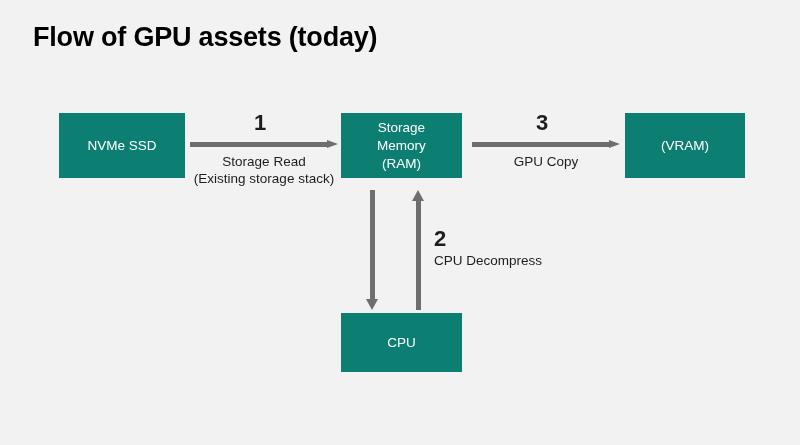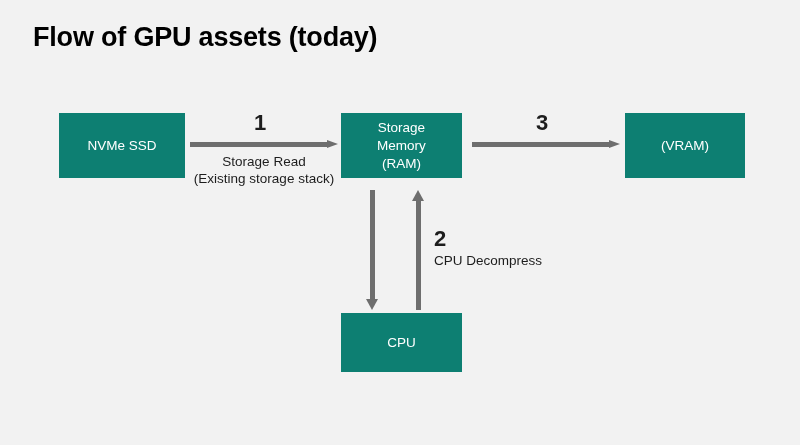--- a/index.html
+++ b/index.html
@@ -201,20 +201,23 @@
   <div class="caption" id="caption-1">
     <span><b>Storage</b><span> Read</span></span>
     <span class="sub">(Existing storage stack)</span>
   </div>
 
   <div class="arrow-h" id="arrow-3">
     <div class="shaft"></div>
     <div class="head"></div>
   </div>
   <div class="step-num" id="step-3">3</div>
+  <div class="caption" id="caption-3">
+    <span><b>GPU</b><span> Copy</span></span>
+  </div>
 
   <div class="arrow-v" id="arrow-2-down">
     <div class="shaft-v"></div>
     <div class="head-down"></div>
   </div>
   <div class="arrow-v" id="arrow-2-up">
     <div class="head-up"></div>
     <div class="shaft-v"></div>
   </div>
   <div class="step-num" id="step-2">2</div>

